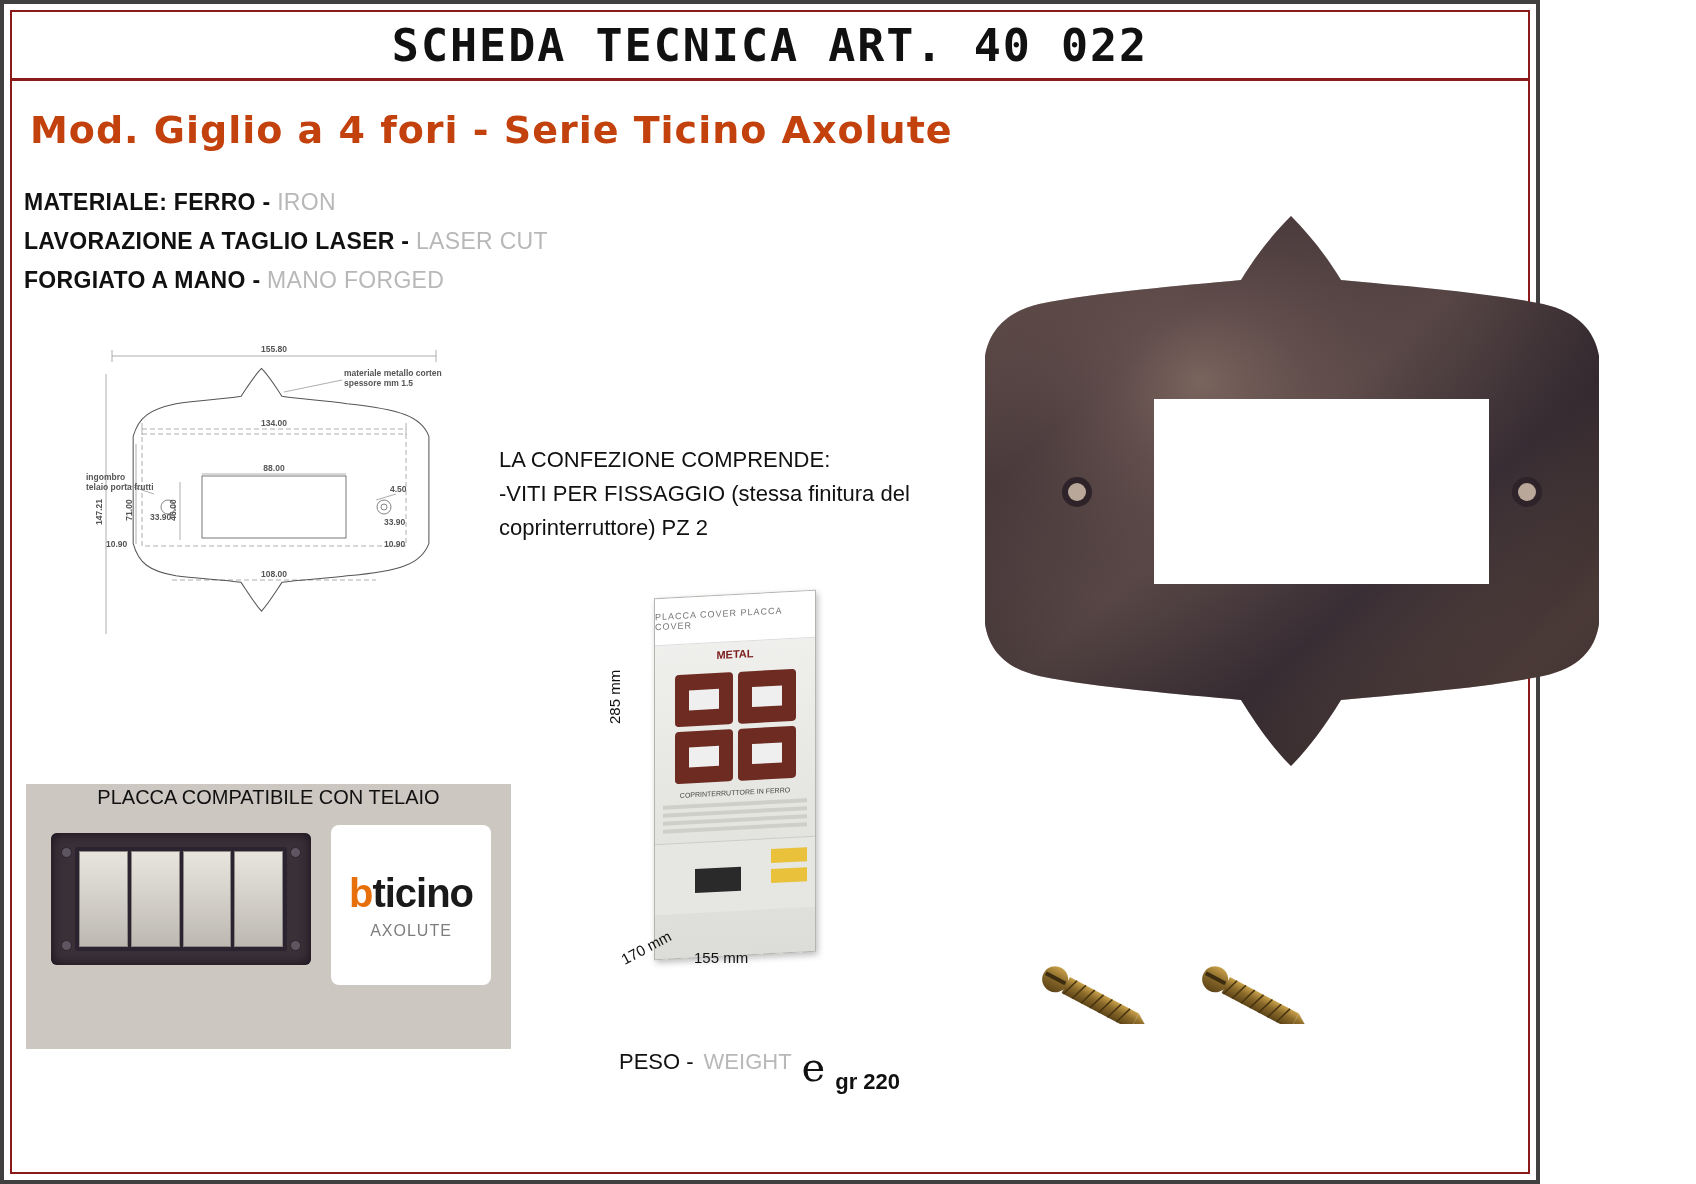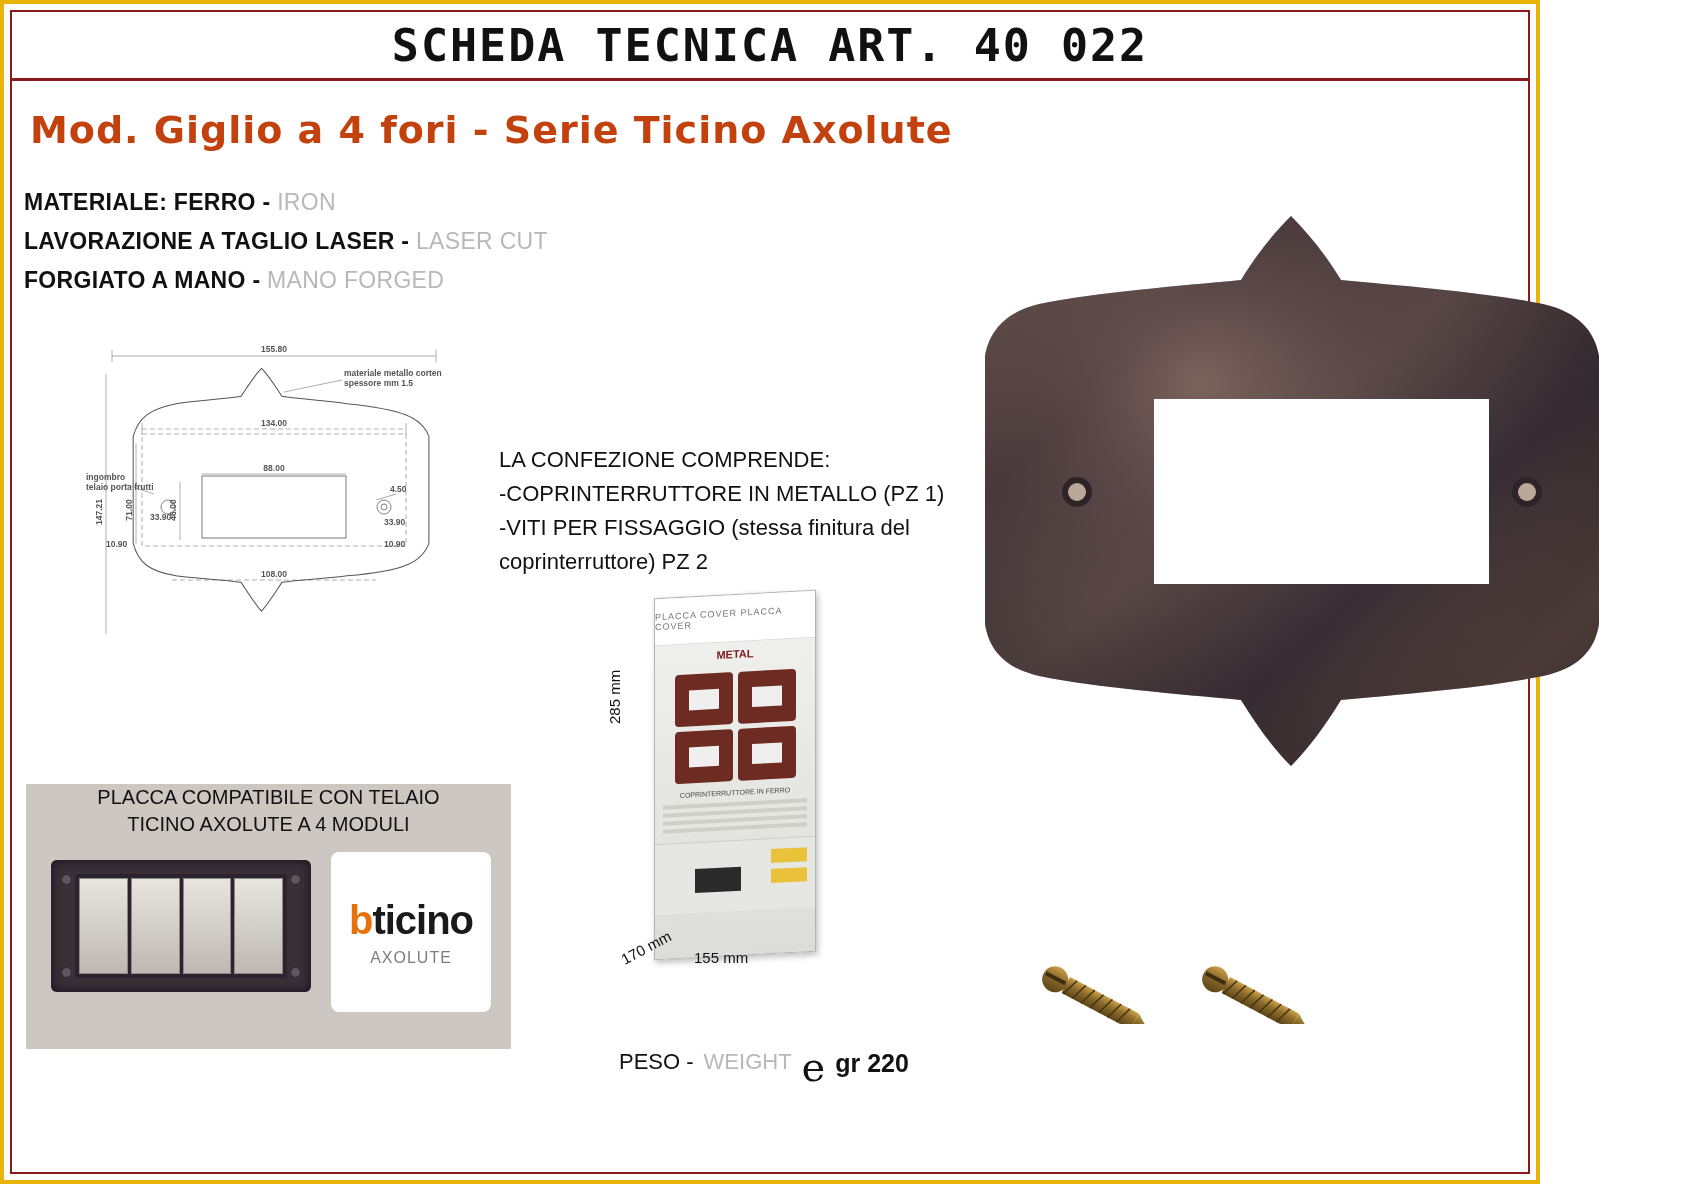--- a/index.html
+++ b/index.html
@@ -6,21 +6,21 @@
   body{
     width:1696px;height:1184px;
     background:#ffffff;
     font-family:"Liberation Sans", sans-serif;
     overflow:hidden;
   }
   .page{
     position:relative;
     width:1540px;height:1184px;
     box-sizing:border-box;
-    border:4px solid #eab308;
+    border:4px solid #404040;
     background:#fff;
   }
   .page-inner{
     position:absolute;inset:6px;
     border:2px solid #8b1a1a;
     box-sizing:border-box;
   }
   
   .header{
     position:absolute;top:8px;left:8px;right:8px;height:66px;
@@ -142,21 +142,21 @@
   }
   .weight{
     position:absolute;left:615px;top:1045px;
     display:flex;align-items:flex-start;gap:10px;
     font-size:22px;color:#111;
   }
   .weight .en{color:#b8b8b8;}
   .e-mark{
     font-family:"DejaVu Serif", serif;font-size:40px;line-height:.9;color:#111;
   }
-  .weight .gr{font-size:25px;font-weight:bold;}
+  .weight .gr{font-size:22px;font-weight:bold;margin-top:20px;}
   
   .product{
     position:absolute;left:975px;top:210px;width:640px;height:560px;
   }
   .screws{position:absolute;left:1020px;top:940px;width:320px;height:80px;}
 </style>
 </head>
 <body>
 
 <div class="page" data-interactable="false">
@@ -235,29 +235,27 @@
         <text x="260" y="42">materiale metallo corten</text>
         <text x="260" y="52">spessore mm 1.5</text>
         <text x="2" y="146">ingombro</text>
         <text x="2" y="156">telaio porta frutti</text>
       </g>
     </svg>
   </div>
 
   <div class="pack-text" data-interactable="false">
     <div data-interactable="false">LA CONFEZIONE COMPRENDE:</div>
-    <div data-interactable="false">-COPRINTERRUTTORE IN METALLO (PZ 1)</div>
     <div data-interactable="false">-VITI PER FISSAGGIO (stessa finitura del</div>
     <div data-interactable="false">coprinterruttore) PZ 2</div>
   </div>
 
   <div class="compat" data-interactable="false">
     <div class="compat-title" data-interactable="false">
       <div data-interactable="false">PLACCA COMPATIBILE CON TELAIO</div>
-      <div data-interactable="false">TICINO AXOLUTE A 4 MODULI</div>
     </div>
     <div class="compat-body" data-interactable="false">
       <div class="frame-photo" data-interactable="false">
         <div class="scr" style="left:10px;top:14px;"></div>
         <div class="scr" style="left:10px;bottom:14px;"></div>
         <div class="scr" style="right:10px;top:14px;"></div>
         <div class="scr" style="right:10px;bottom:14px;"></div>
         <div class="inner" data-interactable="false">
           <span class="key"></span>
             <span class="key"></span>

